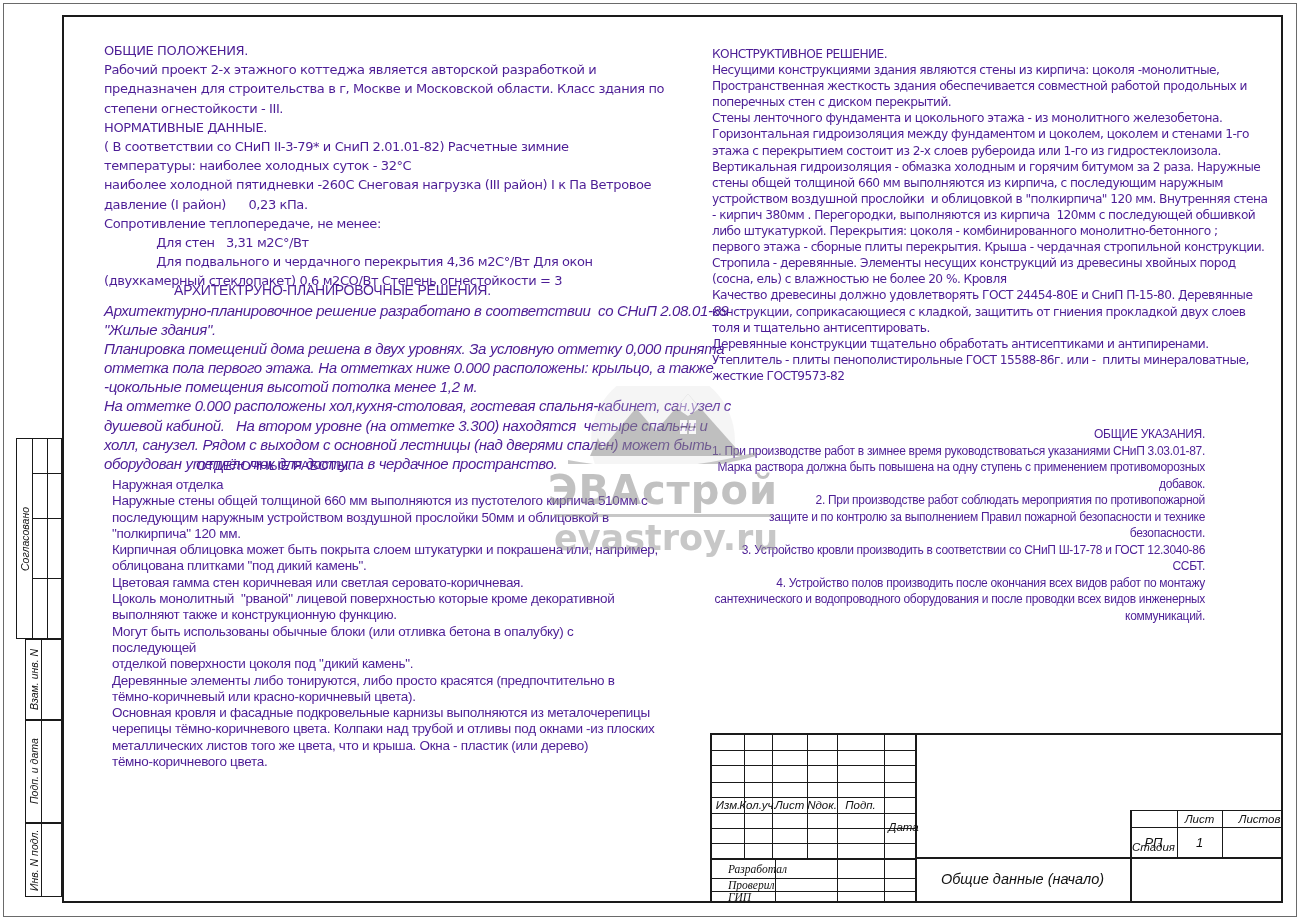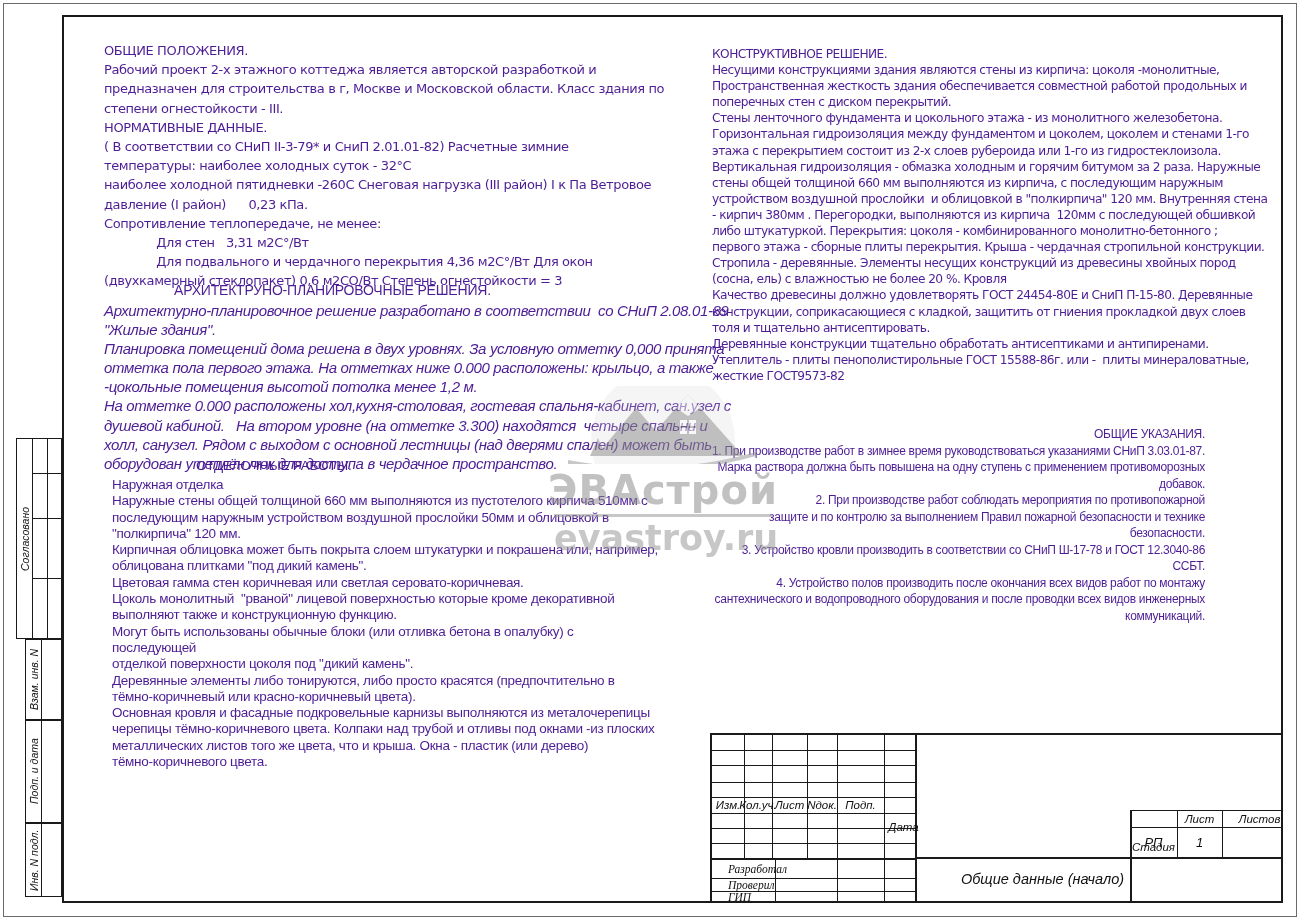--- a/index.html
+++ b/index.html
@@ -32,21 +32,21 @@
   
   .notebox{position:absolute;left:62px;top:805px;width:531px;height:98px;border:2px solid #1a1a1a;box-sizing:border-box;z-index:2;background:transparent;}
   .note-text{position:absolute;left:12px;top:8px;font-style:italic;font-size:14px;line-height:19px;white-space:pre;color:#131313;}
   .note-sign{position:absolute;left:24px;top:70px;font-style:italic;font-size:14px;color:#131313;}
   
   .tb{position:absolute;left:710px;top:733px;width:573px;height:170px;border:2px solid #1a1a1a;box-sizing:border-box;z-index:2;}
   .tb .cell{position:absolute;display:flex;align-items:center;justify-content:center;
             font-style:italic;font-size:11.5px;color:#111;white-space:nowrap;}
   .tb .cell-left{justify-content:flex-start;padding-left:16px;font-family:Liberation Serif, serif;}
   .tb .val{font-size:13px;}
-  .tb .doc-title{font-size:14.5px;margin-left:20px;}
+  .tb .doc-title{font-size:14.5px;}
 </style>
 </head>
 <body>
 
 <div class="sheet">
 
   <div class="outer-border"></div>
   <div class="frame"></div>
 
   <div class="watermark">

